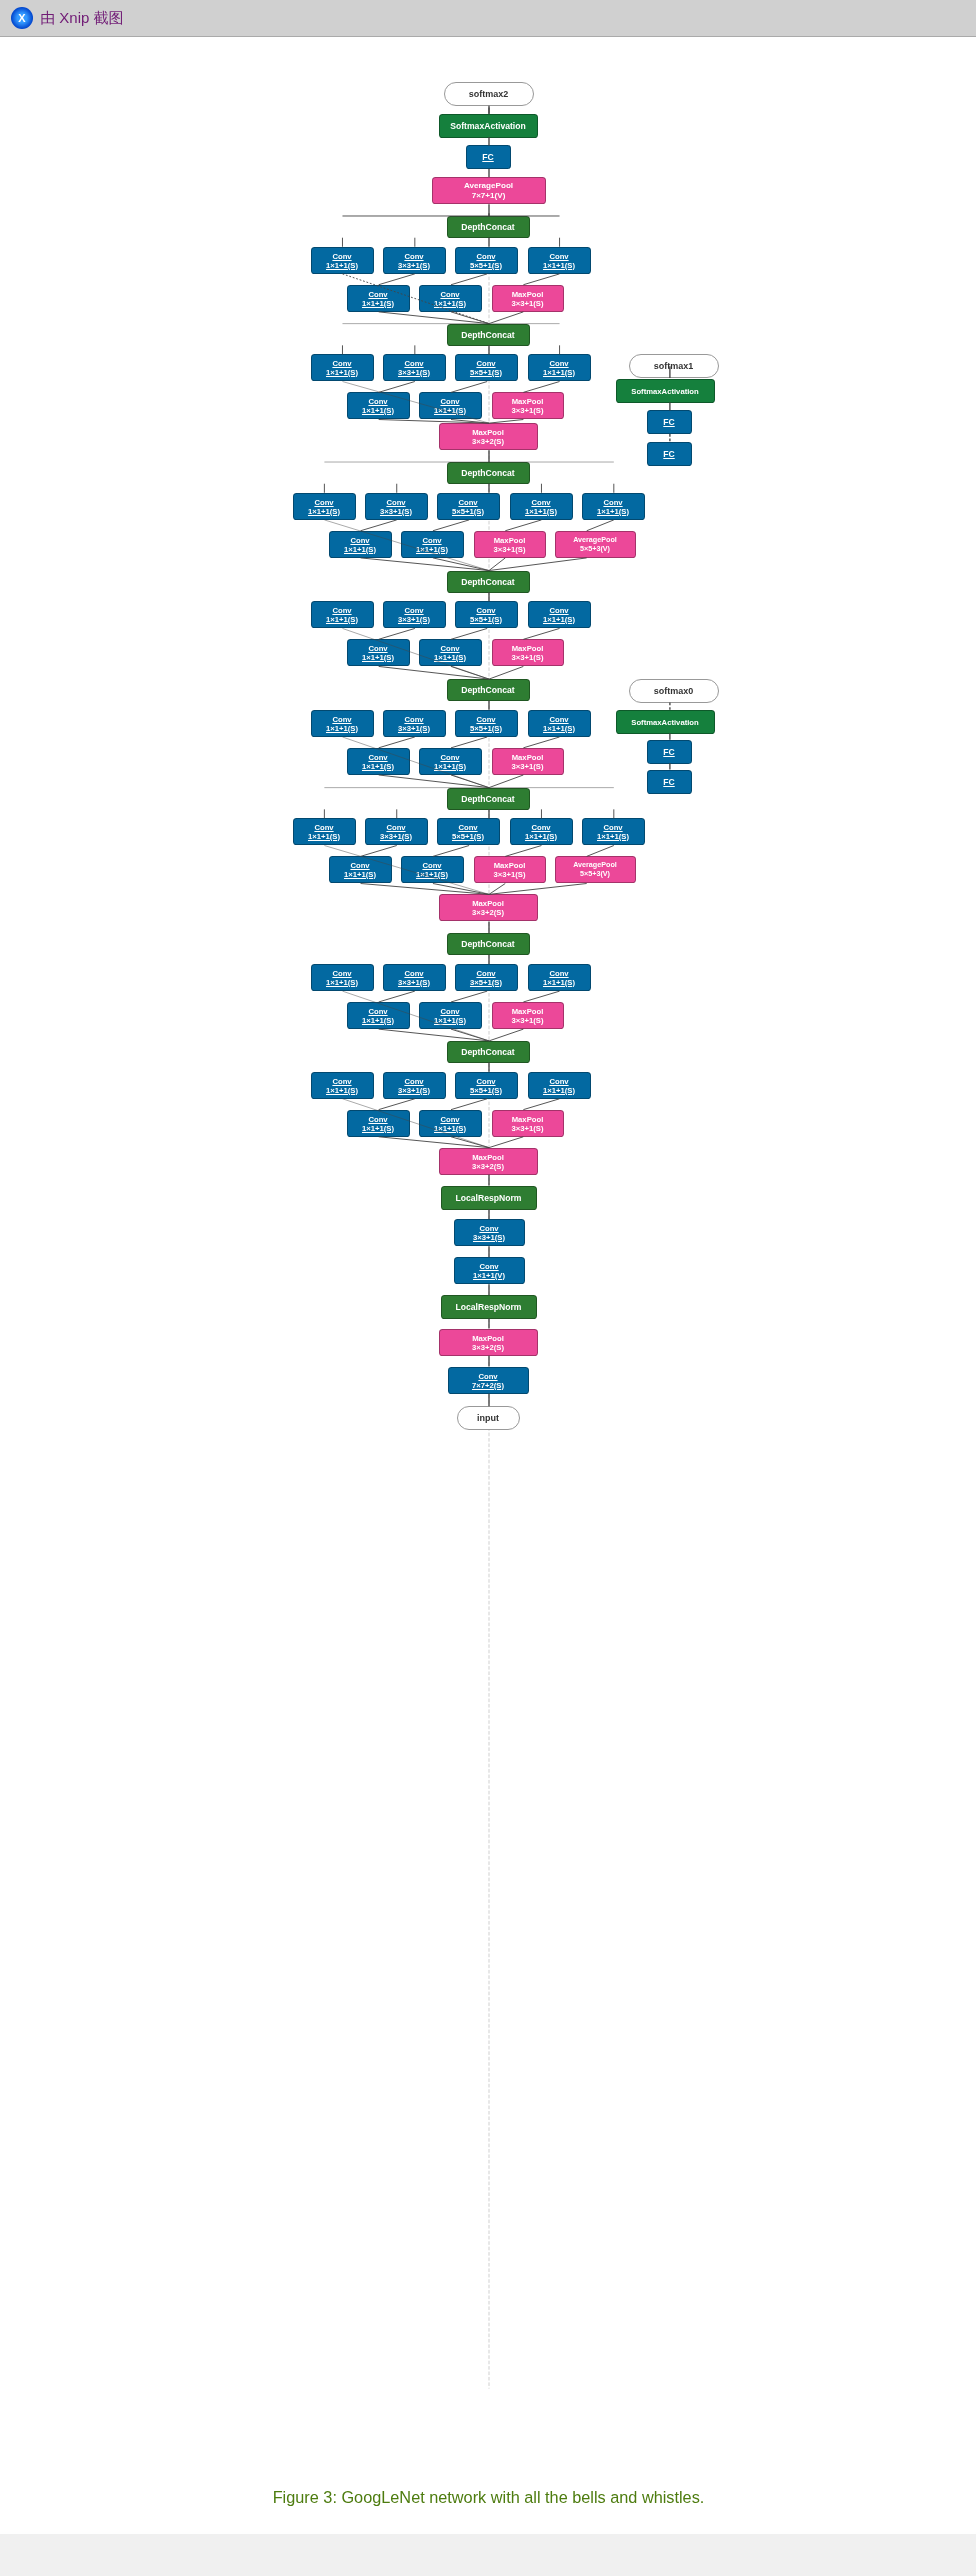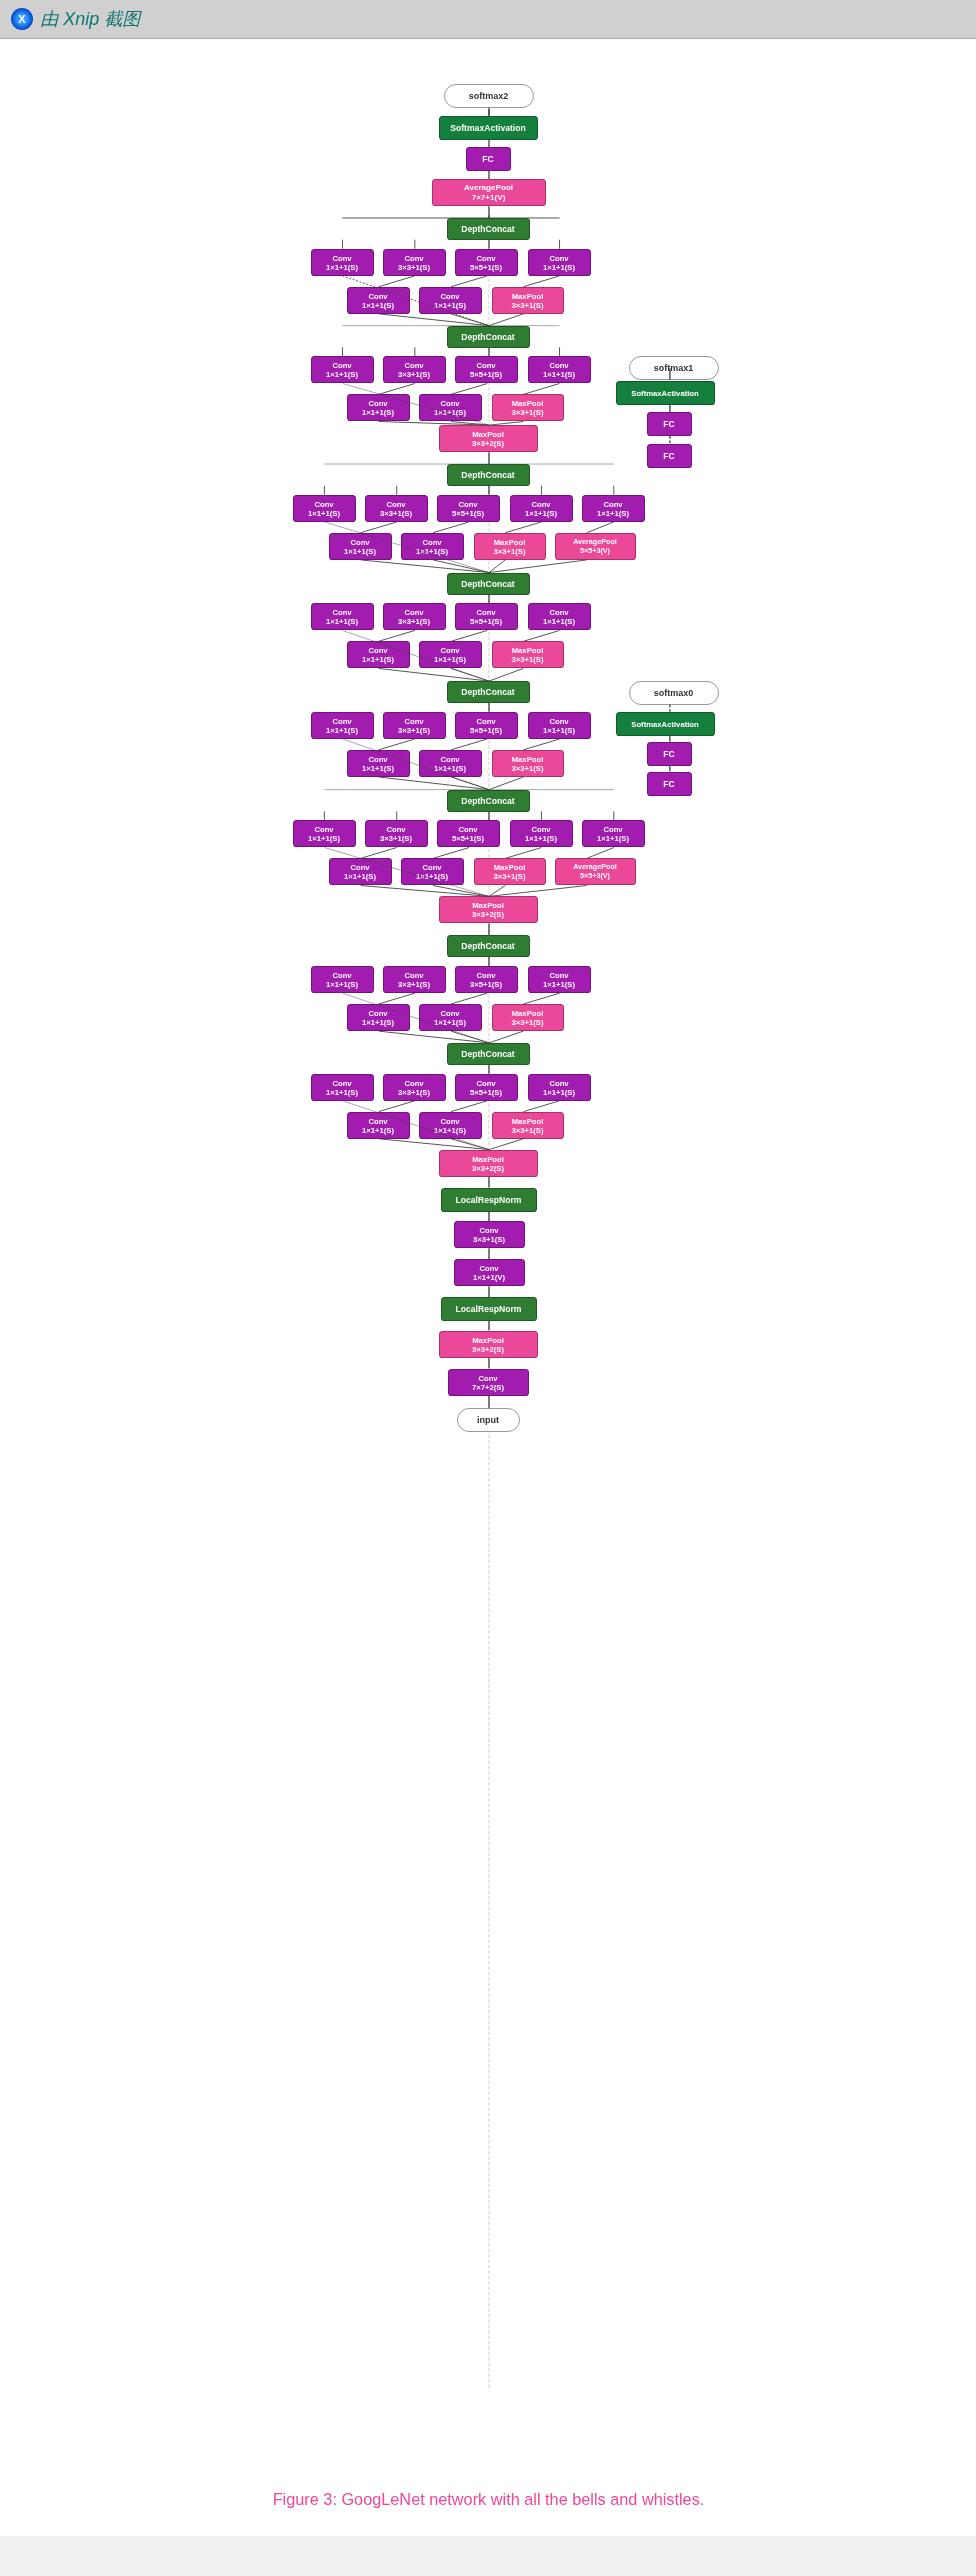--- a/index.html
+++ b/index.html
@@ -18,59 +18,58 @@
       border-bottom: 0.9px solid #aaa;
     }
     .title-bar-icon {
       width: 22px; height: 22px;
       background: radial-gradient(circle, #3399ff 30%, #0044cc 70%);
       border-radius: 50%;
       display: flex; align-items: center; justify-content: center;
       color: white; font-size: 11px; font-weight: bold;
     }
     .title-bar-text {
-      font-size: 18px;
-      color: #0f766e;
-      font-style: italic;
+      font-size: 15px;
+      color: #701a75;
     }
     .main-content {
       background: white;
       padding: 18px;
       display: flex;
       flex-direction: column;
       align-items: center;
     }
     .diagram-area {
       position: relative;
       width: 588px;
       margin: 0 auto;
     }
     .caption {
       font-size: 16.3px;
-      color: #ec4899;
+      color: #4d7c0f;
       text-align: center;
       margin-top: 27px;
       padding: 9px;
     }
 
     
     .node {
       position: absolute;
       border-radius: 3.6px;
       display: flex;
       align-items: center;
       justify-content: center;
       text-align: center;
       font-size: 8.6px;
       font-weight: bold;
       color: white;
       line-height: 1.2;
       border: 0.9px solid rgba(0,0,0,0.3);
     }
-    .node-blue { background: #a21caf; }
+    .node-blue { background: #0369a1; text-decoration: underline; }
     .node-green { background: #2e7d32; }
     .node-red { background: #ec4899; }
     .node-orange { background: #15803d; }
     .node-white { background: white; color: #333; border: 0.9px solid #999; border-radius: 18px; }
 
     
     .connectors {
       position: absolute;
       top: 0; left: 0;
       width: 100%; height: 100%;

